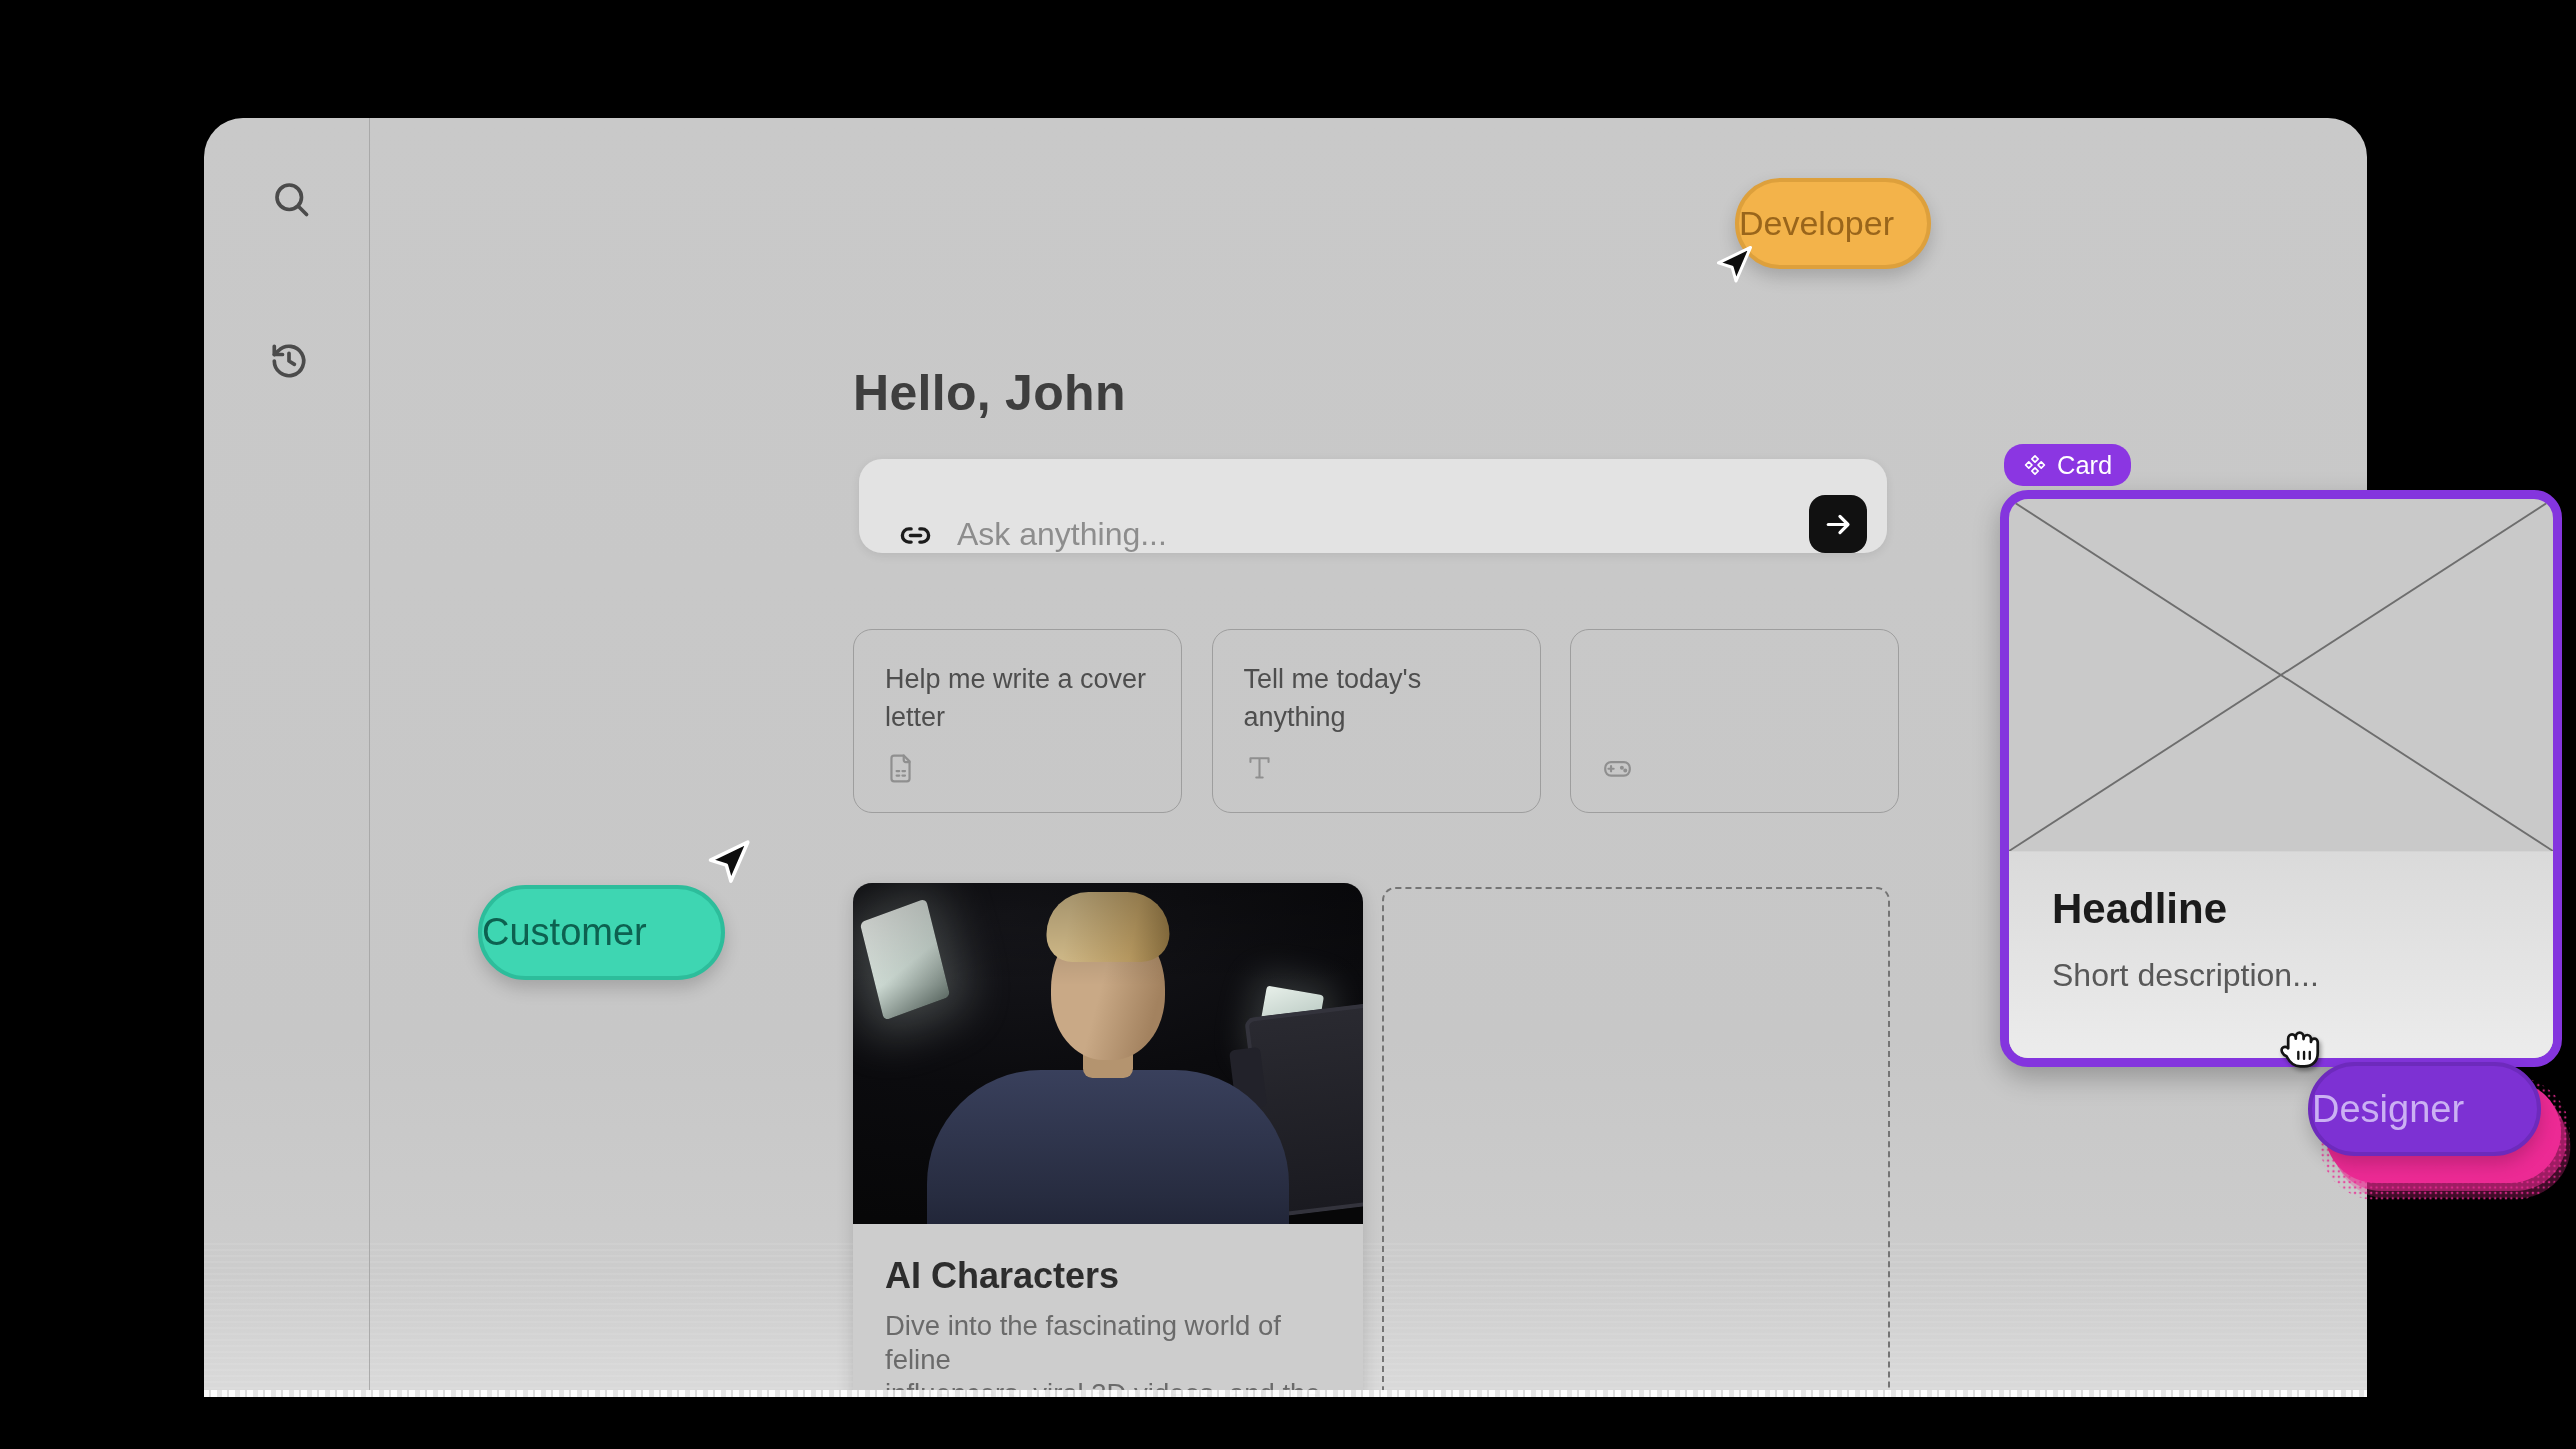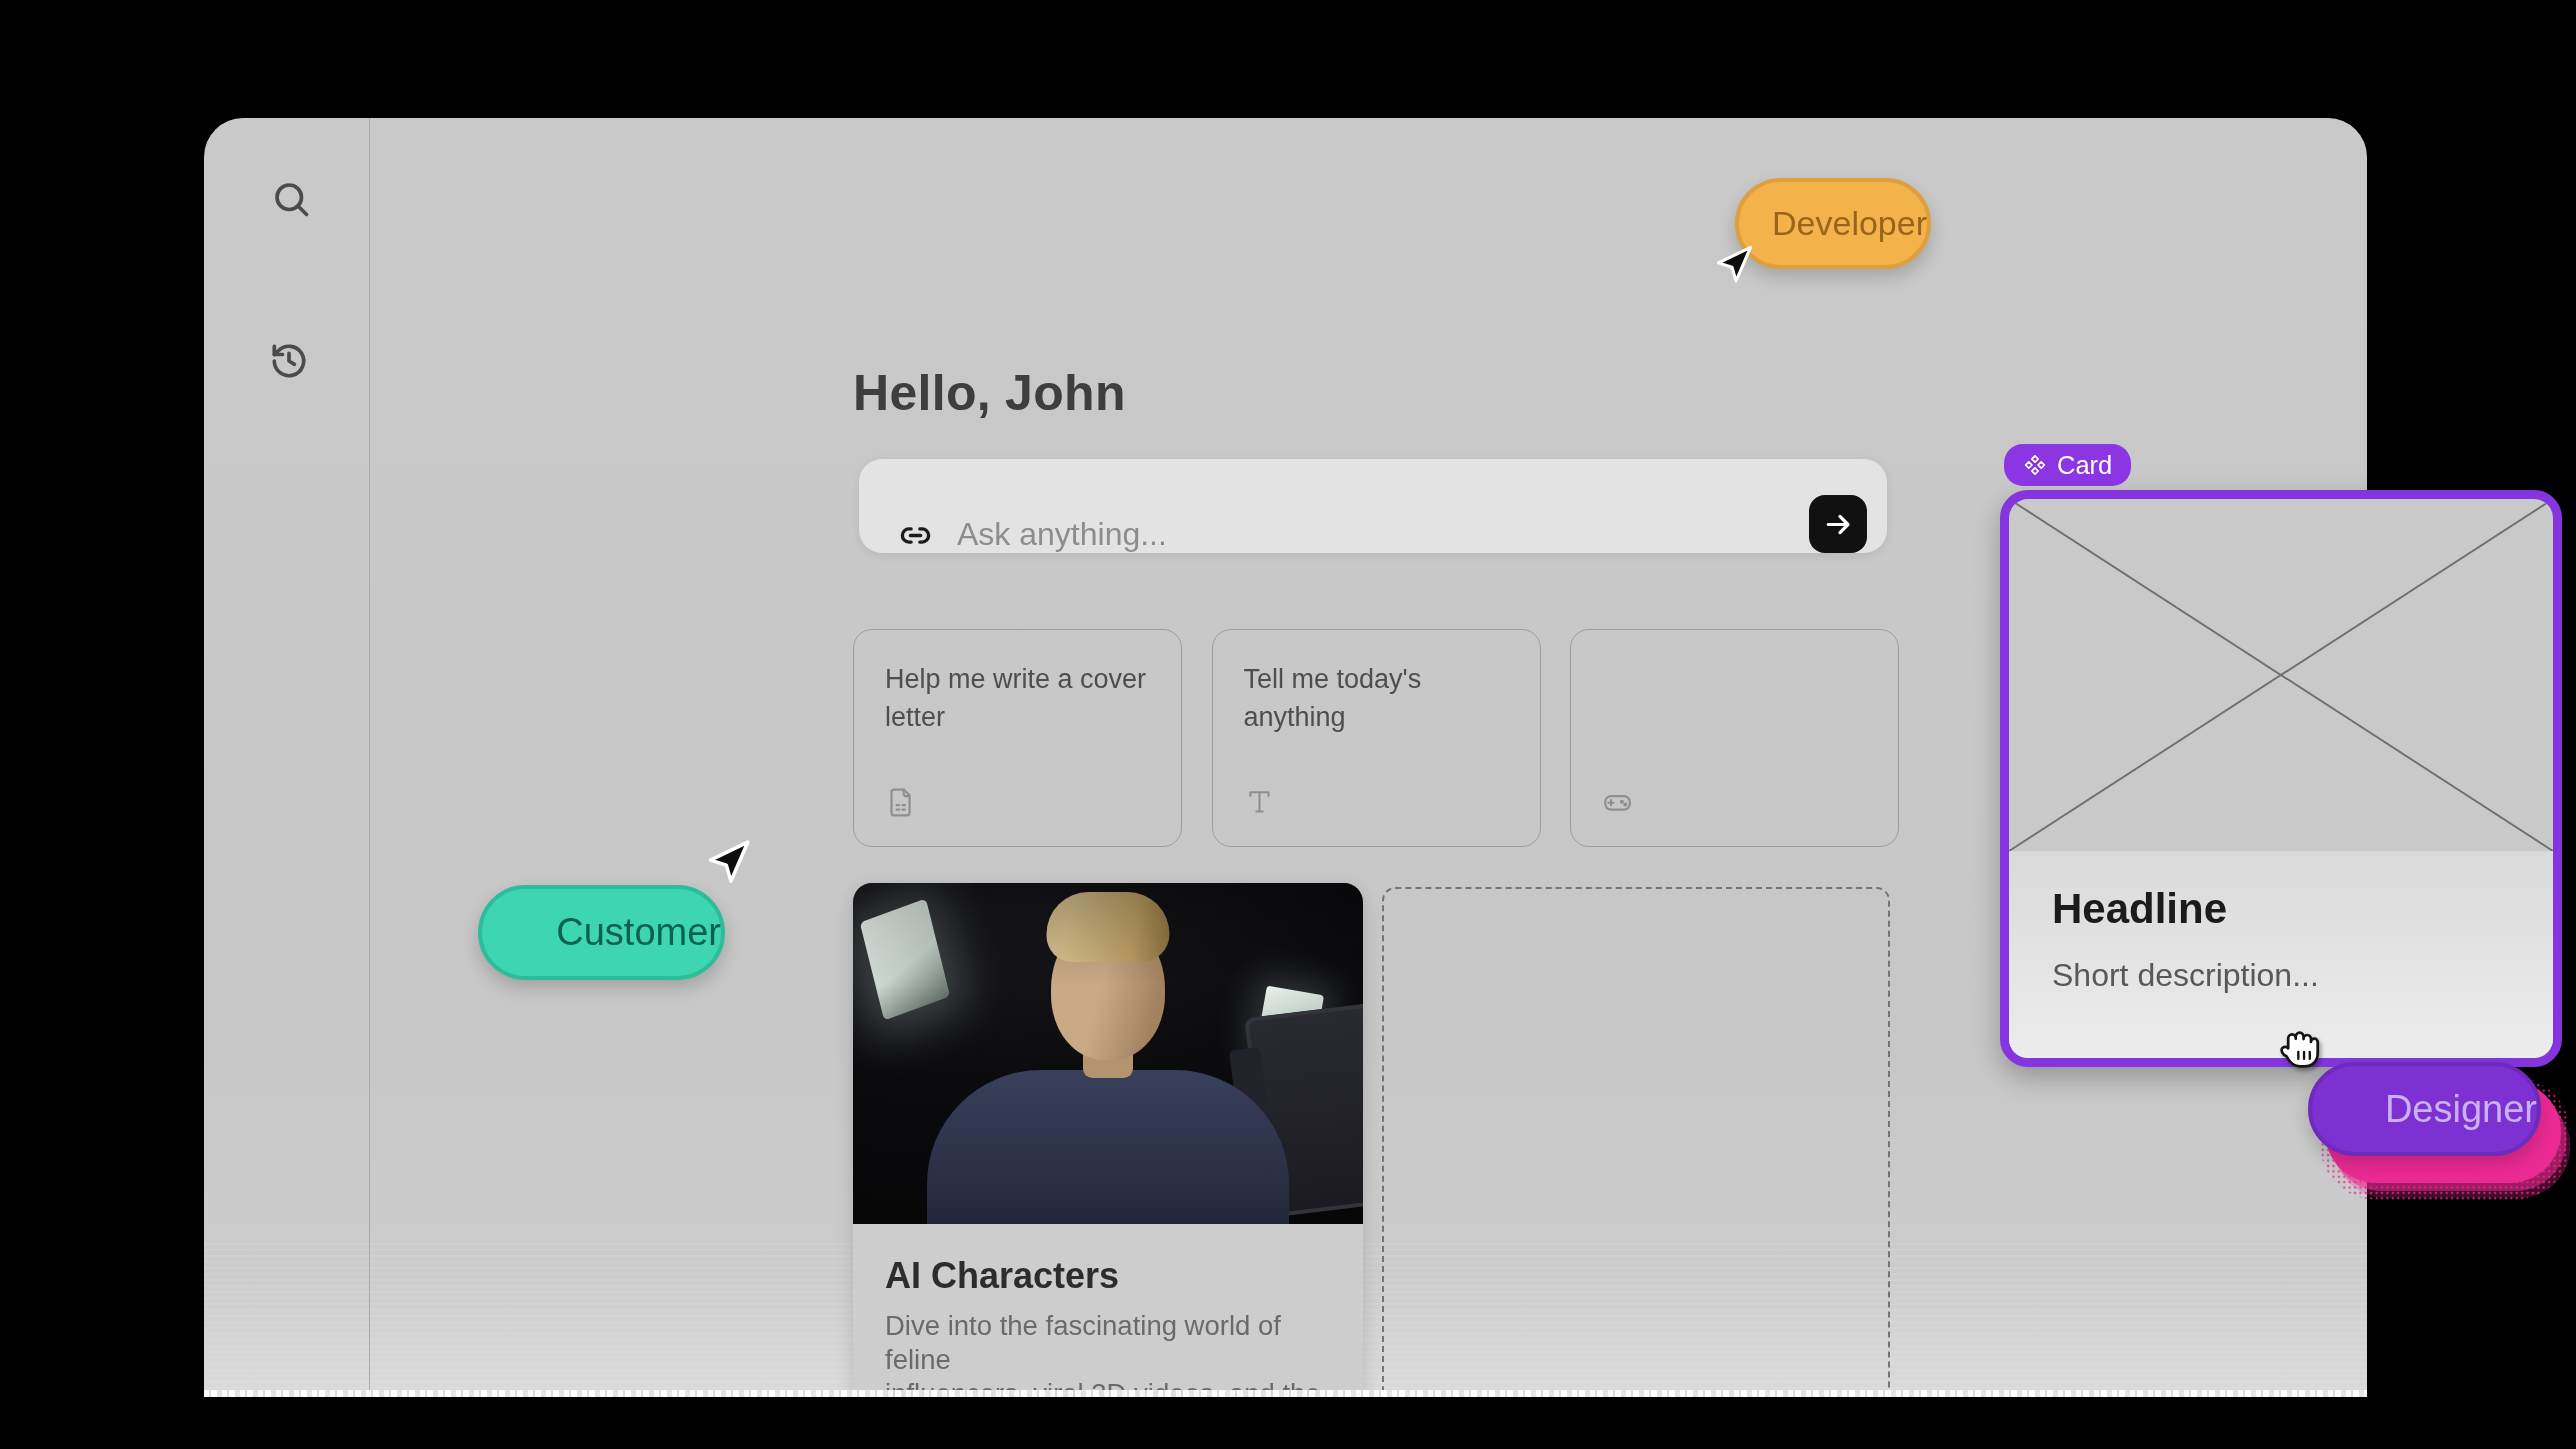--- a/index.html
+++ b/index.html
@@ -46,21 +46,21 @@
     border-radius:23px;display:flex;align-items:flex-end;box-shadow:0 2.7px 9.4px rgba(0,0,0,.08)}
   .askbar .link-ic{width:35px;height:35px;margin-left:39px;color:#1c1c1c;flex:0 0 auto}
   .askbar .link-ic svg{width:100%;height:100%}
   .ask-placeholder{margin-left:24px;font-size:32px;color:#8d8d8d;flex:1 1 auto}
   .send-btn{width:58px;height:58px;margin-right:20px;background:#111111;border-radius:16px;
     display:flex;align-items:center;justify-content:center;flex:0 0 auto}
   .send-btn svg{width:35px;height:35px}
 
   
   .suggest-row{left:649px;top:511px;display:flex;gap:29.5px}
-  .suggest-card{width:329px;height:218px;border:1.3px solid #9e9e9e;border-radius:19px;
+  .suggest-card{width:329px;height:184px;border:1.3px solid #9e9e9e;border-radius:19px;
     position:relative;padding:29.5px 28px 0 31px;font-size:27px;line-height:38px;color:#4e4e4e}
   .suggest-card .s-icon{position:absolute;left:31px;bottom:28px;width:31px;height:31px;color:#8f8f8f}
   .suggest-card .s-icon svg{width:100%;height:100%}
 
   
   .ai-card{left:649px;top:765px;width:510px;height:671px;border-radius:19px;overflow:hidden;
     background:#cdcdcd;box-shadow:0 5.4px 17.4px rgba(0,0,0,.15)}
   .ai-photo{position:relative;width:100%;height:341px;background:
     radial-gradient(130% 90% at 30% 10%,#17171c 0%,#0b0b0e 55%,#070708 100%);overflow:hidden}
   .softbox-l{position:absolute;left:17.4px;top:25.5px;width:70px;height:101px;
@@ -88,21 +88,21 @@
   .photo-shade{position:absolute;inset:0;background:linear-gradient(180deg,rgba(0,0,0,.28) 0%,rgba(0,0,0,0) 30%)}
   .ai-info{padding:29.5px 32px 0}
   .ai-title{font-size:36px;line-height:43px;font-weight:700;color:#2d2d2d}
   .ai-desc{margin-top:12px;font-size:27.5px;line-height:34px;color:#6a6a6a}
 
   
   .dashed-slot{left:1178px;top:769px;width:508px;height:664px;border:2px dashed #747474;
     border-radius:13.4px}
 
   
-  .pill{position:absolute;display:flex;align-items:center;justify-content:flex-end;
+  .pill{position:absolute;display:flex;align-items:center;justify-content:flex-start;
     font-weight:400;box-shadow:0 8px 17.4px rgba(0,0,0,.18)}
   .pill-developer{left:1735px;top:178px;width:196px;height:91px;border-radius:46px;
     background:var(--developer-orange);border:4.7px solid var(--developer-border);
     color:var(--developer-text);font-size:34px}
   .pill-customer{left:478px;top:885px;width:247px;height:95px;border-radius:48px;
     background:var(--customer-teal);border:4.7px solid var(--customer-border);
     color:var(--customer-text);font-size:38px}
   .pill-designer{left:2308px;top:1062px;width:233px;height:94px;border-radius:47px;
     background:var(--designer-purple);border:4.7px solid var(--designer-border);
     color:var(--designer-text);font-size:38px;z-index:13}

